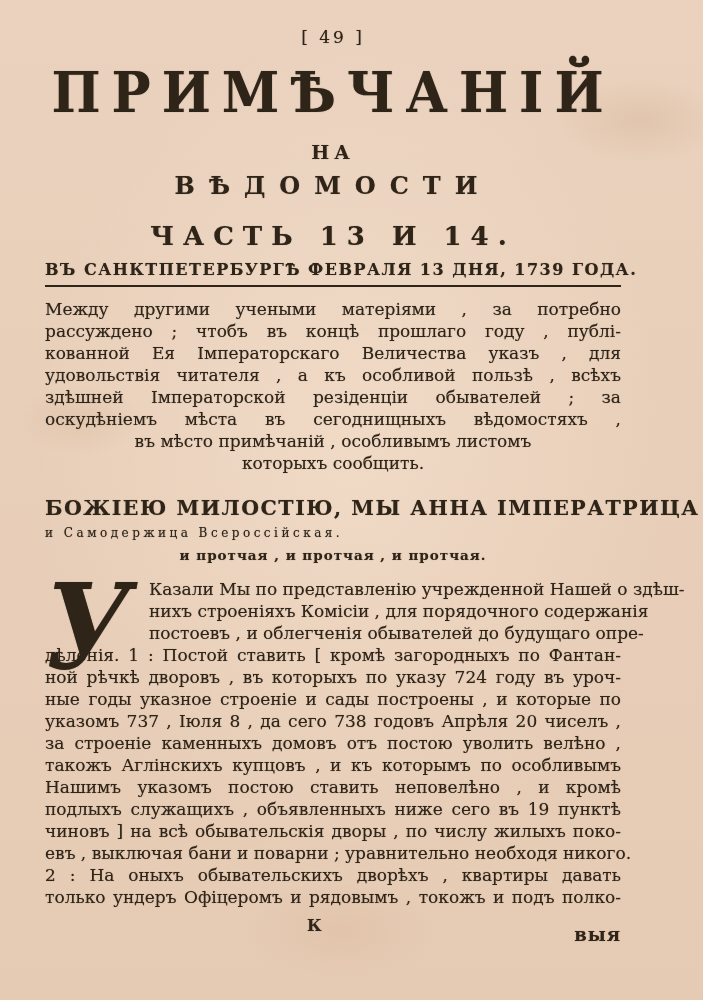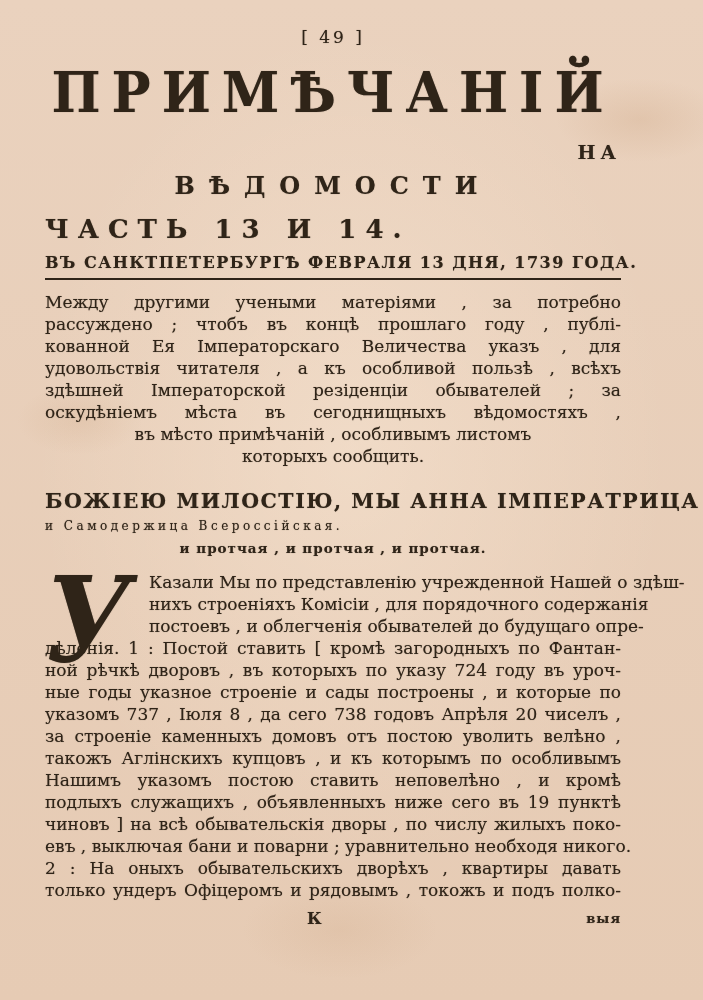--- a/index.html
+++ b/index.html
@@ -29,29 +29,29 @@
     margin-top:27px; text-align:center;
     font-size:17px; letter-spacing:3px; font-weight:normal;
   }
   .title{
     margin:14px 0 0 0; text-align:center;
     font-size:52px; line-height:64px; font-weight:bold;
     letter-spacing:11px; white-space:nowrap;
     transform:scaleY(1.08);
   }
   .t-na{
-    margin-top:16px; text-align:right;
+    margin-top:16px; text-align:center;
     font-size:19px; font-weight:bold; letter-spacing:5px;
   }
   .t-ved{
     margin-top:8px; text-align:center;
     font-size:24px; font-weight:bold; letter-spacing:14px;
   }
   .t-part{
-    margin-top:14px; 
+    margin-top:21px; text-align:center;
     font-size:26px; font-weight:bold; letter-spacing:9px;
   }
   .dateline{
     margin-top:9px; text-align:center;
     font-size:16px; font-weight:bold; letter-spacing:1.5px;
     padding-bottom:6px;
     border-bottom:2.5px solid #2f2418;
     white-space:nowrap;
   }
   .intro{ margin-top:11px; font-size:17px; line-height:22px; }
@@ -65,21 +65,21 @@
   .dropcap{
     position:absolute; left:0px; top:-10px;
     font-size:118px; line-height:1; font-style:italic; font-weight:bold;
     transform:scaleX(.9);
     transform-origin:left top;
     text-shadow:0 0 1px rgba(47,36,24,.5);
   }
   .beside{ padding-left:104px; }
   .footer{ position:relative; margin-top:8px; height:24px; font-size:16px; font-weight:bold; }
   .sig{ position:absolute; left:262px; top:0; }
-  .catch{ position:absolute; right:0; top:2px; font-size:13px; letter-spacing:1px; }
+  .catch{ position:absolute; right:0; top:8px; font-size:18px; letter-spacing:1px; }
 </style>
 </head>
 <body>
 
 <div class="page">
   <div class="col">
 
     <div class="pageno ink">[ 49 ]</div>
 
     <h1 class="title ink">ПРИМѢЧАНІЙ</h1>

